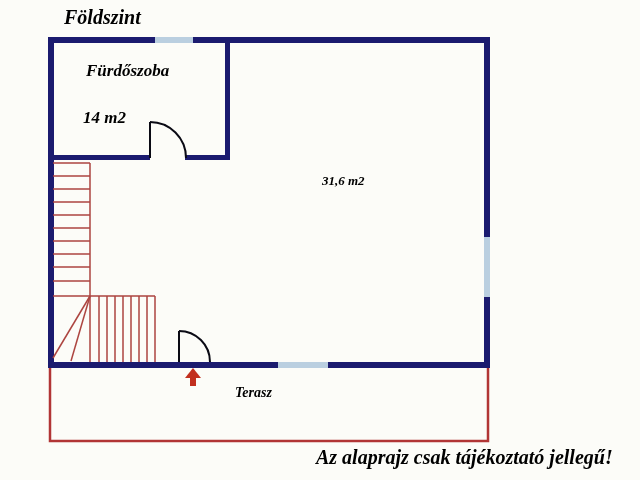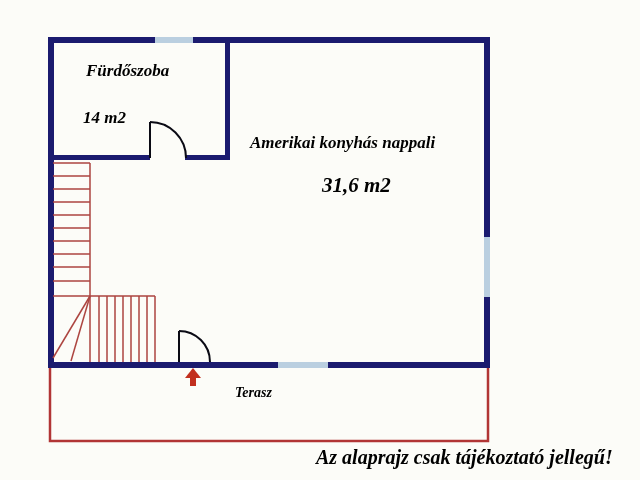--- a/index.html
+++ b/index.html
@@ -13,21 +13,21 @@
     background:var(--background); overflow:hidden;
     font-family:"Liberation Serif","DejaVu Serif",serif;
     color:var(--text);
   }
   .plan svg{position:absolute;left:0;top:0;}
   .lbl{position:absolute; font-weight:bold; font-style:italic; white-space:nowrap; line-height:1.1;}
   .title{left:64px; top:6px; font-size:20px;}
   .bath-name{left:86px; top:62px; font-size:17px;}
   .bath-area{left:83px; top:109px; font-size:17px;}
   .living-name{left:250px; top:134px; font-size:17px;}
-  .living-area{left:322px; top:174px; font-size:21px;}
+  .living-area{left:322px; top:174px; font-size:13px;}
   .terrace-name{left:235px; top:385px; font-size:14px;}
   .disclaimer{left:316px; top:446px; font-size:20px;}
   .wall{fill:var(--wall);}
   .window{fill:var(--window);}
   .door{stroke:#0a0a14; stroke-width:2; fill:none;}
   .stair{stroke:var(--stairs); stroke-width:1.5;}
   .terrace{stroke:var(--terrace-outline); stroke-width:2.5; fill:none;}
   .arrowfill{fill:var(--arrow);}
 </style>
 </head>
@@ -97,19 +97,19 @@
     </g>
 
     <path class="terrace" d="M 50 368 L 50 441 L 488 441 L 488 368"></path>
 
     <g>
       <polygon class="arrowfill" points="193,368 201,378 185,378"></polygon>
       <rect class="arrowfill" x="190" y="377" width="6" height="9"></rect>
     </g>
   </svg>
 
+  <div class="lbl title">Földszint</div>
   <div class="lbl bath-name">Fürdőszoba</div>
   <div class="lbl bath-area">14 m2</div>
-  <div class="lbl living-name">Amerikai konyhás nappali</div>
   <div class="lbl living-area">31,6 m2</div>
   <div class="lbl terrace-name">Terasz</div>
   <div class="lbl disclaimer">Az alaprajz csak tájékoztató jellegű!</div>
 </div>
 
 </body></html>

